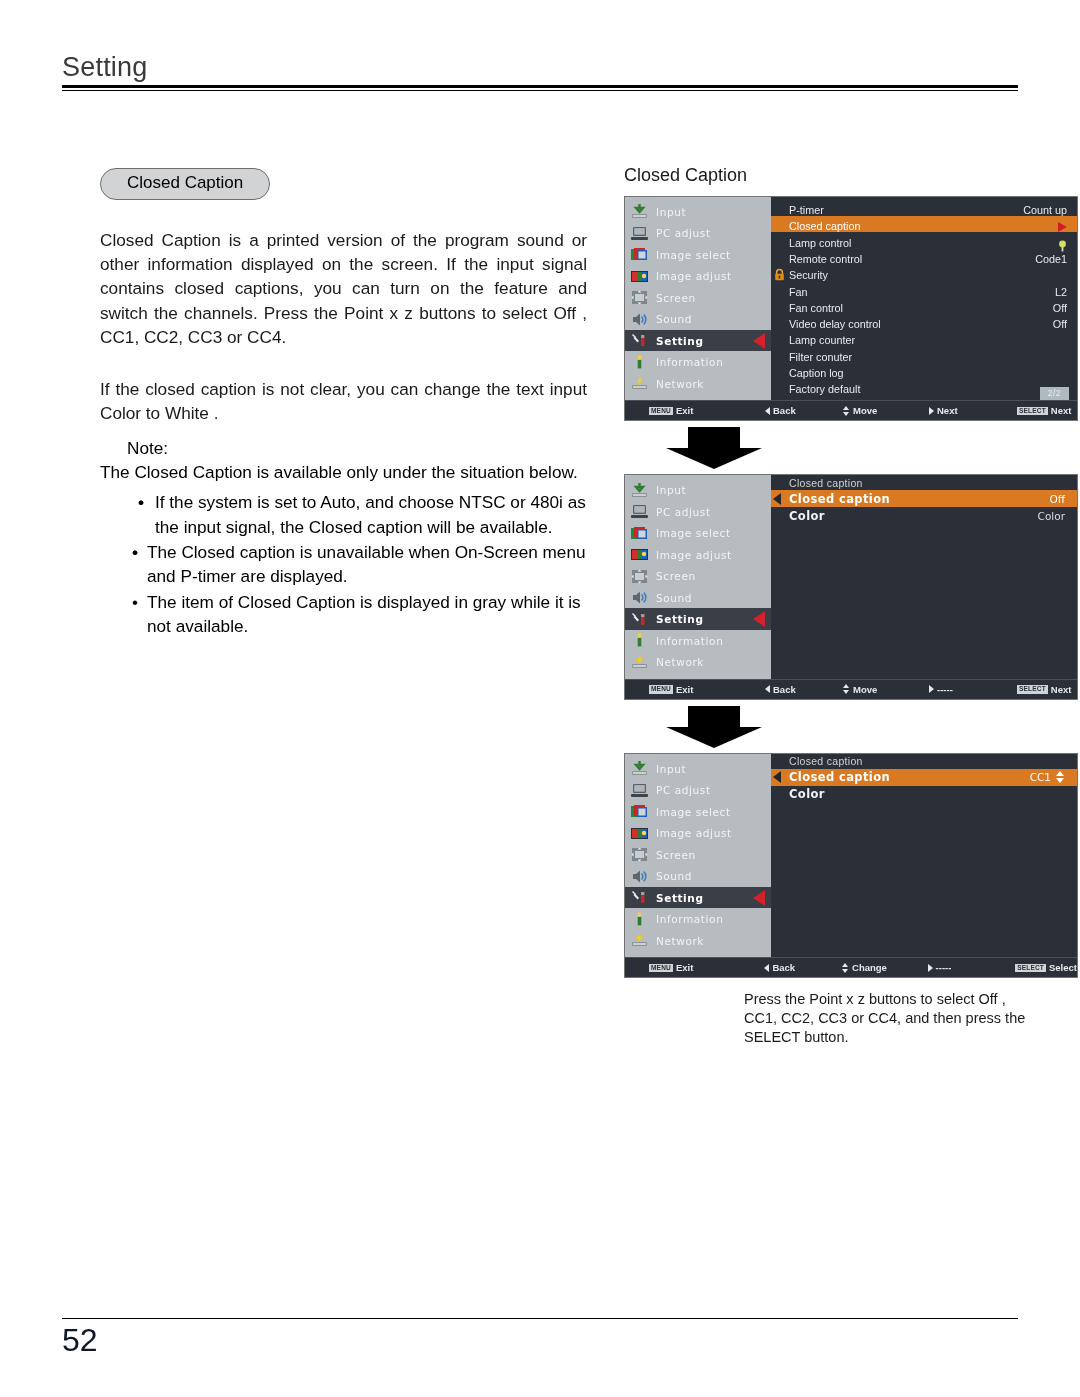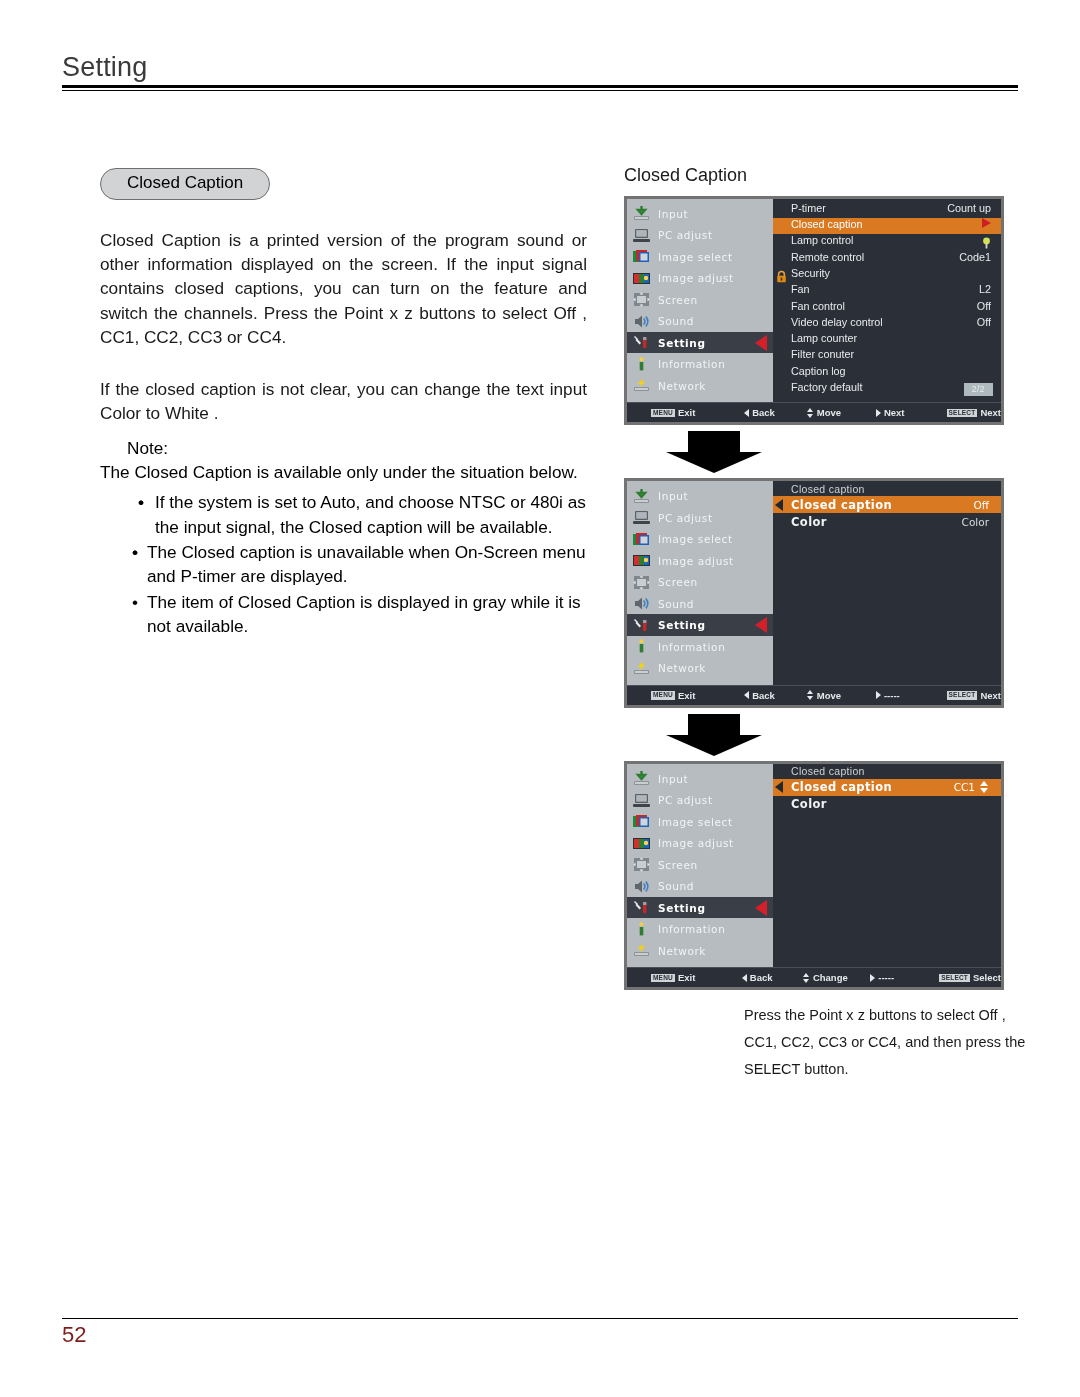--- a/index.html
+++ b/index.html
@@ -73,23 +73,23 @@
   
   .right-col{
     position:absolute; left:624px; top:166px; width:412px;
   }
   .rc-title{
     font-size:18px; color:#1a1a1a; margin:0 0 10px 0; line-height:1.1;
   }
 
   
   .osd{
-    width:380px;
+    width:454px;
     background:#2b3038;
-    border:3px solid #737373;
+    border:1px solid #737373;
     box-sizing:border-box;
     position:relative;
     font-family:"DejaVu Sans", sans-serif;
   }
   .osd-body{ display:flex; }
   .osd-side{
     width:146px;
     background:#b6bcc0;
     padding:4px 0 6px 0;
     box-sizing:border-box;
@@ -129,21 +129,21 @@
   .osd-main{
     flex:1 1 auto;
     background:#2b3038;
     position:relative;
     padding:3px 0 0 0;
     box-sizing:border-box;
   }
   .osd-main.submenu{ padding-top:0; }
 
   .menu-row{
-    display:flex; align-items:flex-start;
+    display:flex; align-items:flex-end;
     height:16.3px;
     padding:0 10px 0 18px;
     position:relative;
     box-sizing:border-box;
   }
   .menu-row .m-name{
     font-size:10.8px; color:#e8eaec; flex:1 1 auto; white-space:nowrap;
     font-family:"Liberation Sans", sans-serif;
   }
   .menu-row .m-val{
@@ -159,21 +159,21 @@
     border-left:9px solid #cf1f25;
   }
   .menu-row .lockico{
     position:absolute; left:2px; top:1px; width:13px; height:13px;
   }
   .menu-row .bulbico{
     width:9px;height:12px; position:relative;
   }
 
   .pagebadge{
-    position:absolute; right:8px; bottom:6px;
+    position:absolute; right:8px; bottom:0;
     background:#aebabe;
     color:#e9eef0;
     font-size:8.5px;
     padding:1px 8px 2px 8px;
     letter-spacing:0.5px;
     font-family:"Liberation Sans", sans-serif;
   }
 
   
   .sub-head{
@@ -249,31 +249,31 @@
   .down-arrow .head{
     position:absolute; left:42px; top:21px;
     width:0;height:0;
     border-left:48px solid transparent;
     border-right:48px solid transparent;
     border-top:21px solid #000;
   }
 
   .rc-caption{
     margin-top:12px; margin-left:120px;
-    font-size:14.5px; line-height:27px; color:#1a1a1a;
+    font-size:14.5px; line-height:19px; color:#1a1a1a;
     font-family:"Liberation Sans", sans-serif;
   }
 
   
   .footer{
     position:absolute; left:62px; top:1318px; width:956px;
   }
   .footer .rule{ height:1px; background:#000; width:100%; }
   .footer .pgnum{
-    font-size:22px; color:#7f1d1d; margin-top:5px; line-height:1;
+    font-size:32px; color:#0f172a; margin-top:5px; line-height:1;
   }
 </style>
 </head>
 <body>
 
 <div class="page-head">
   <div class="title">Setting</div>
   <div class="rule-thick"></div>
   <div class="rule-thin"></div>
 </div>

